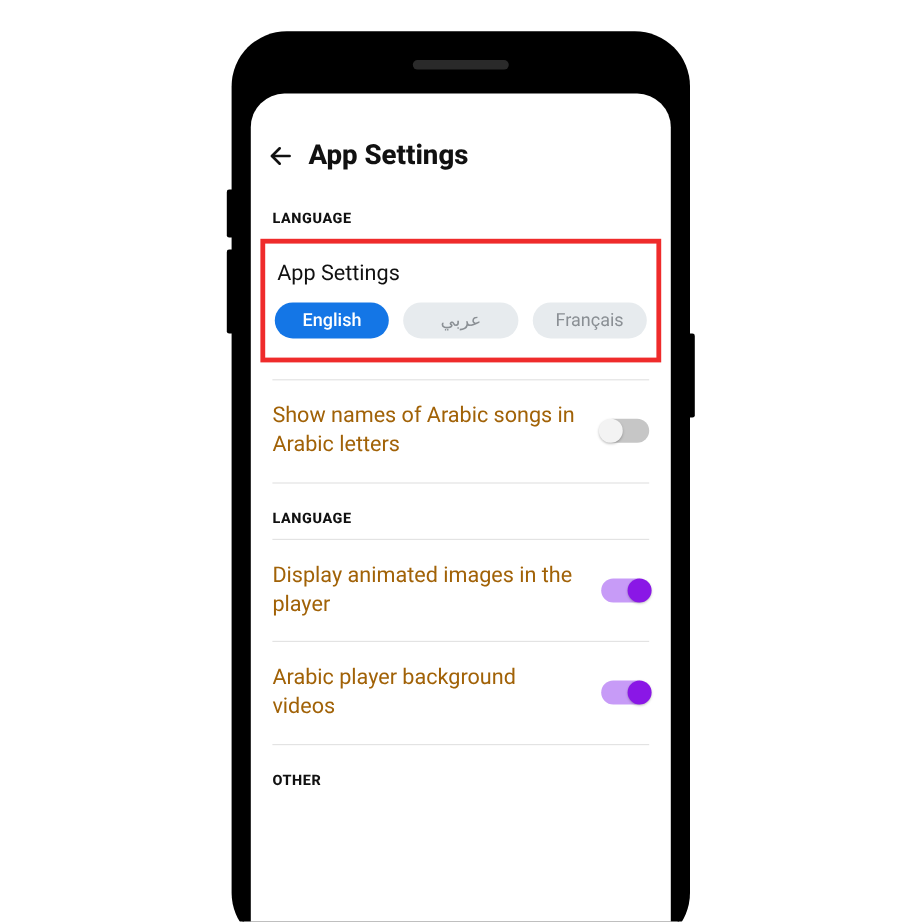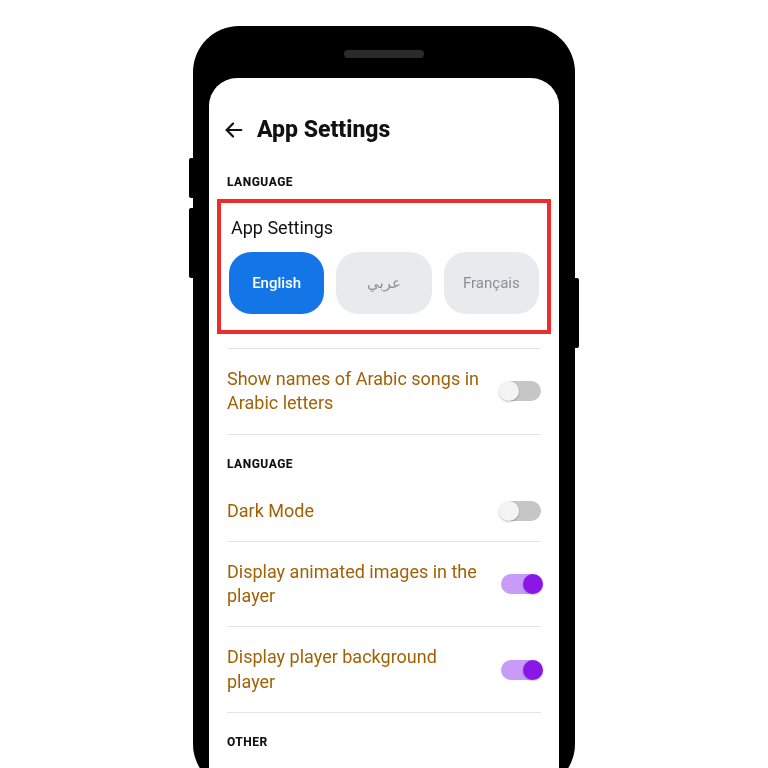--- a/index.html
+++ b/index.html
@@ -89,21 +89,21 @@
     padding: 4px 4px 14px 4px;
   }
   .lang-row {
     display: flex;
     gap: 12px;
     padding: 0 2px;
   }
   .pill {
     flex: 1;
     text-align: center;
-    padding: 22px 0;
+    padding: 6px 0;
     border-radius: 22px;
     font-size: 15px;
     cursor: pointer;
   }
   .pill-active {
     background: #1476e6;
     color: #fff;
     font-weight: 500;
   }
   .pill-inactive {
@@ -189,40 +189,34 @@
       <div class="setting-text">Show names of Arabic songs in Arabic letters</div>
       <div class="toggle toggle-off">
         <div class="toggle-knob"></div>
       </div>
     </div>
 
     <div class="divider"></div>
 
     <div class="section-header">LANGUAGE</div>
 
-    <div class="setting-row">
-      <div class="setting-text">Dark Mode</div>
-      <div class="toggle toggle-off">
-        <div class="toggle-knob"></div>
-      </div>
-    </div>
 
     <div class="divider"></div>
 
     <div class="setting-row">
       <div class="setting-text">Display animated images in the player</div>
       <div class="toggle toggle-on">
         <div class="toggle-knob"></div>
       </div>
     </div>
 
     <div class="divider"></div>
 
     <div class="setting-row">
-      <div class="setting-text">Display player background player</div>
+      <div class="setting-text">Arabic player background videos</div>
       <div class="toggle toggle-on">
         <div class="toggle-knob"></div>
       </div>
     </div>
 
     <div class="divider"></div>
 
     <div class="section-header">OTHER</div>
 
   </div>

